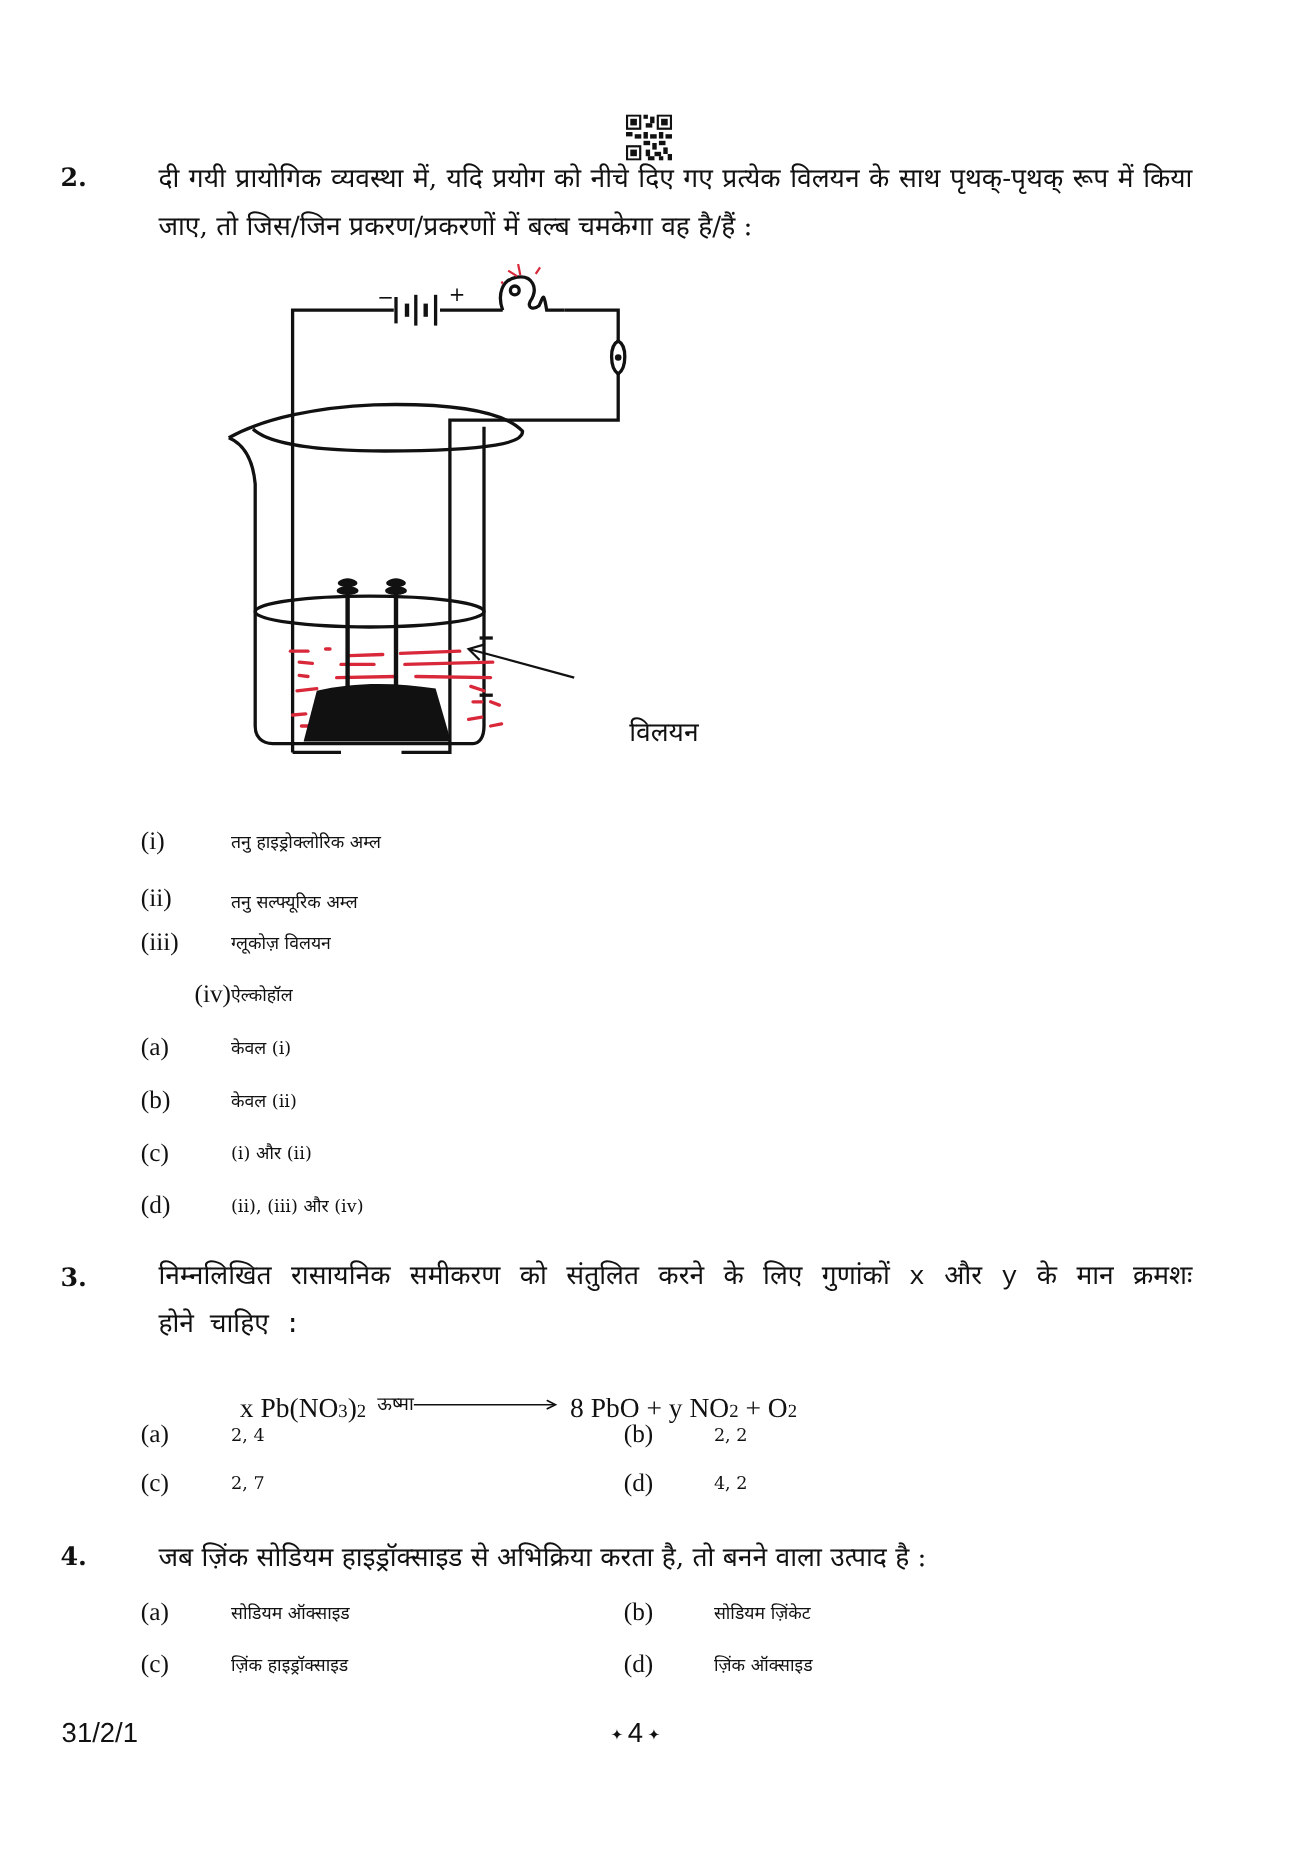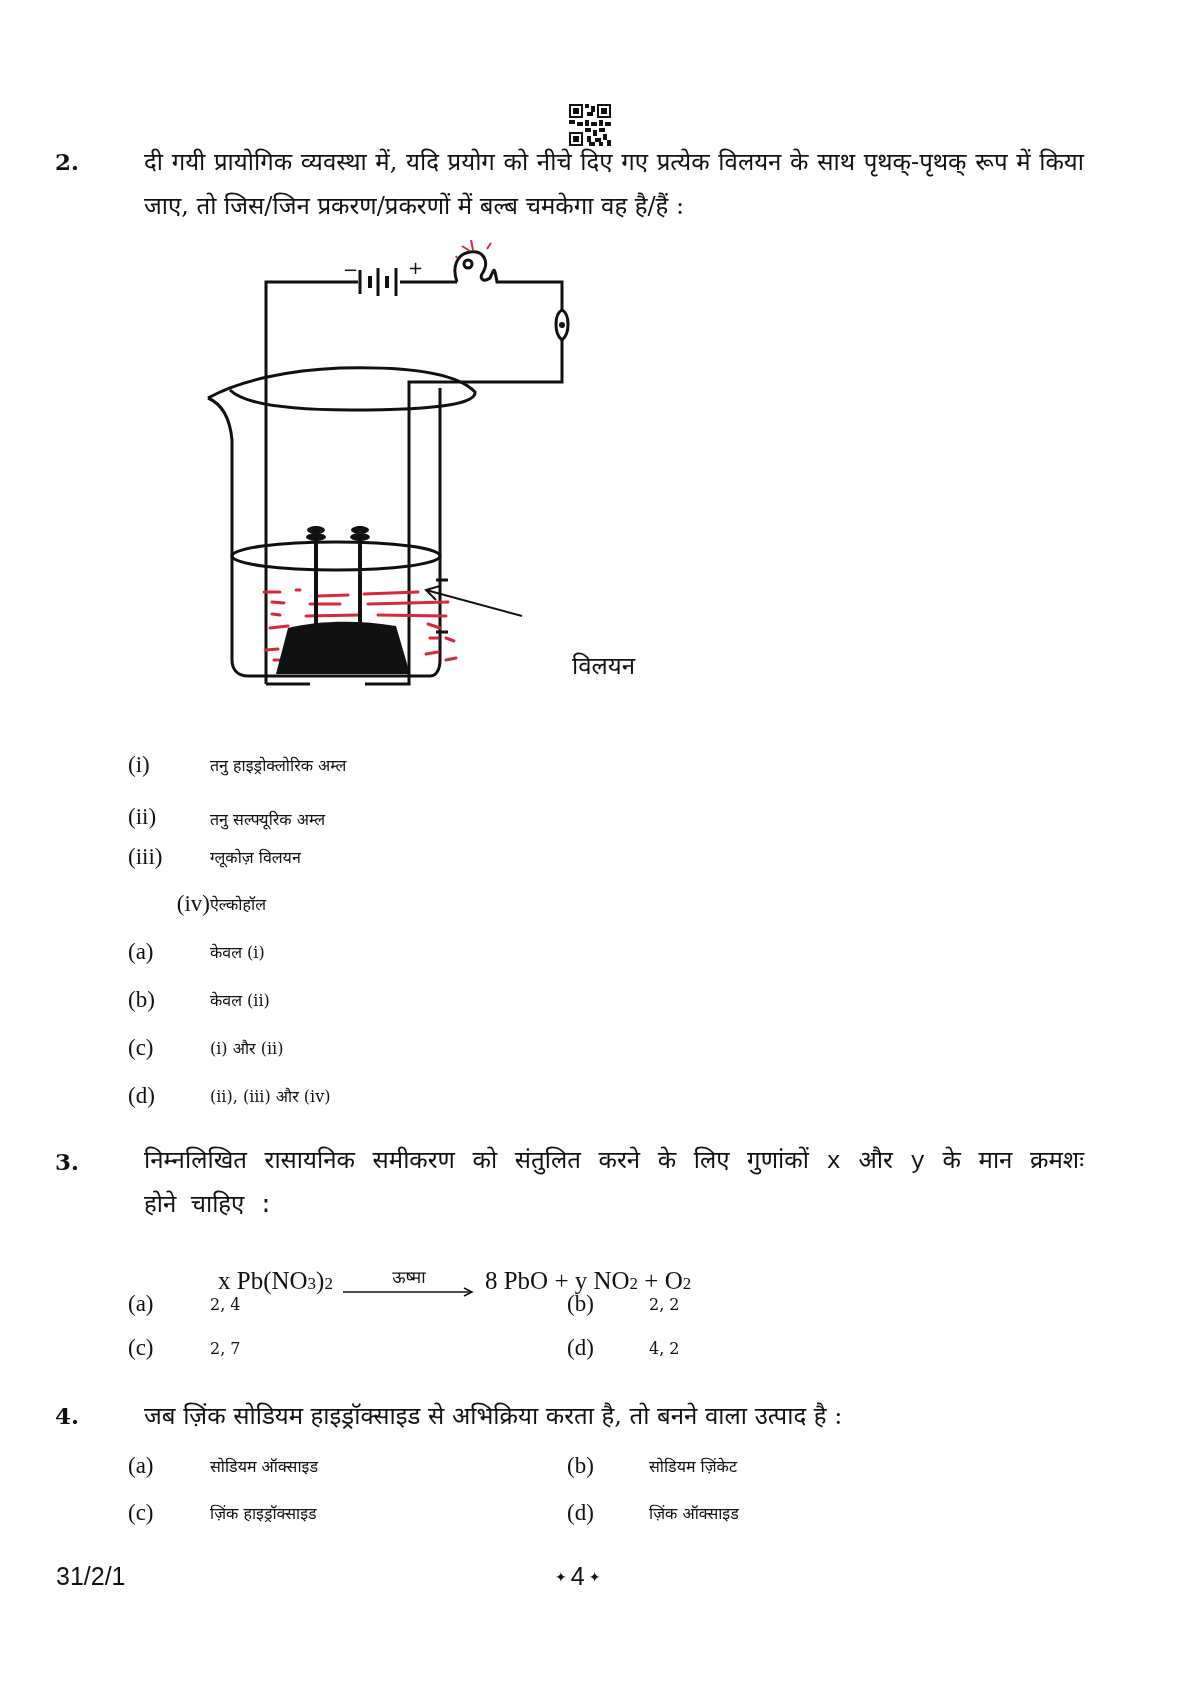--- a/index.html
+++ b/index.html
@@ -13,21 +13,21 @@
     .qnum { font-weight: bold; font-size: 23px; left: 55px; }
     .qtext { left: 144px; width: 940px; font-size: 24px; line-height: 44px; text-align: justify; }
     .opt-label { font-size: 23px; font-family: "Liberation Serif", serif; }
     .opt-text { font-size: 16px; }
     .row { position: absolute; height: 40px; display: flex; align-items: center; }
     .row .opt-label { width: 82px; display: inline-block; }
     .diagram { left: 200px; top: 240px; width: 460px; height: 490px; }
     .sol-label { left: 572px; top: 648px; font-size: 24px; text-align: right; }
     .equation { left: 218px; top: 1243px; font-size: 25px; font-family: "Liberation Serif", serif; display: flex; align-items: baseline; margin-top: 24px; }
     .equation sub { font-size: 17px; vertical-align: -6px; }
-    .arrow-box { display: inline-flex; flex-direction: column; align-items: center; margin: 0 10px; position: relative; top: -6px; text-align: center; }
+    .arrow-box { display: inline-flex; flex-direction: row; align-items: center; margin: 0 10px; position: relative; top: -6px; text-align: center; }
     .arrow-label { font-size: 17px; line-height: 18px; }
     .arrow-line { width: 132px; height: 10px; }
     .footer-code { left: 56px; top: 1562px; font-family: "Liberation Sans", sans-serif; font-size: 25px; }
     .footer-page { left: 555px; top: 1562px; font-family: "Liberation Sans", sans-serif; font-size: 25px; display: flex; align-items: center; gap: 4px; }
     .star { font-size: 14px; }
   </style>
 </head>
 <body>
 
 <svg class="abs qr" viewBox="0 0 21 21">

